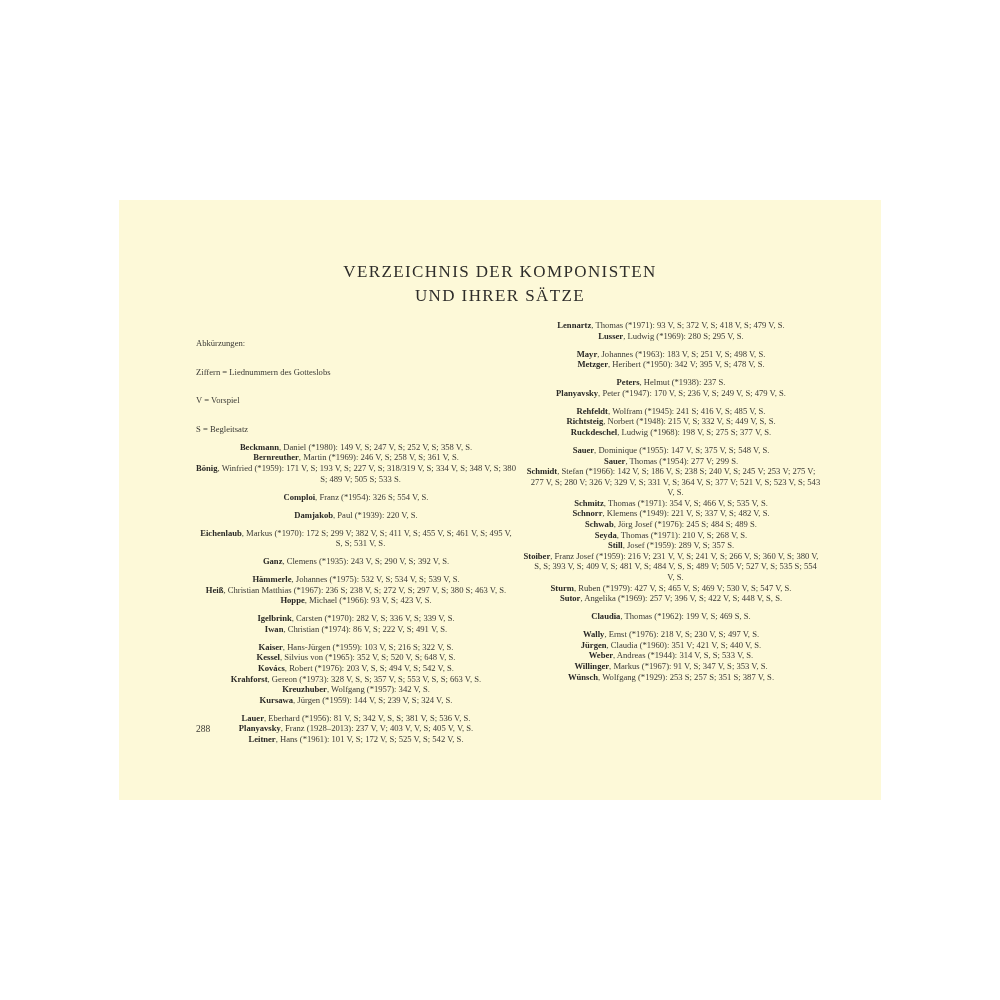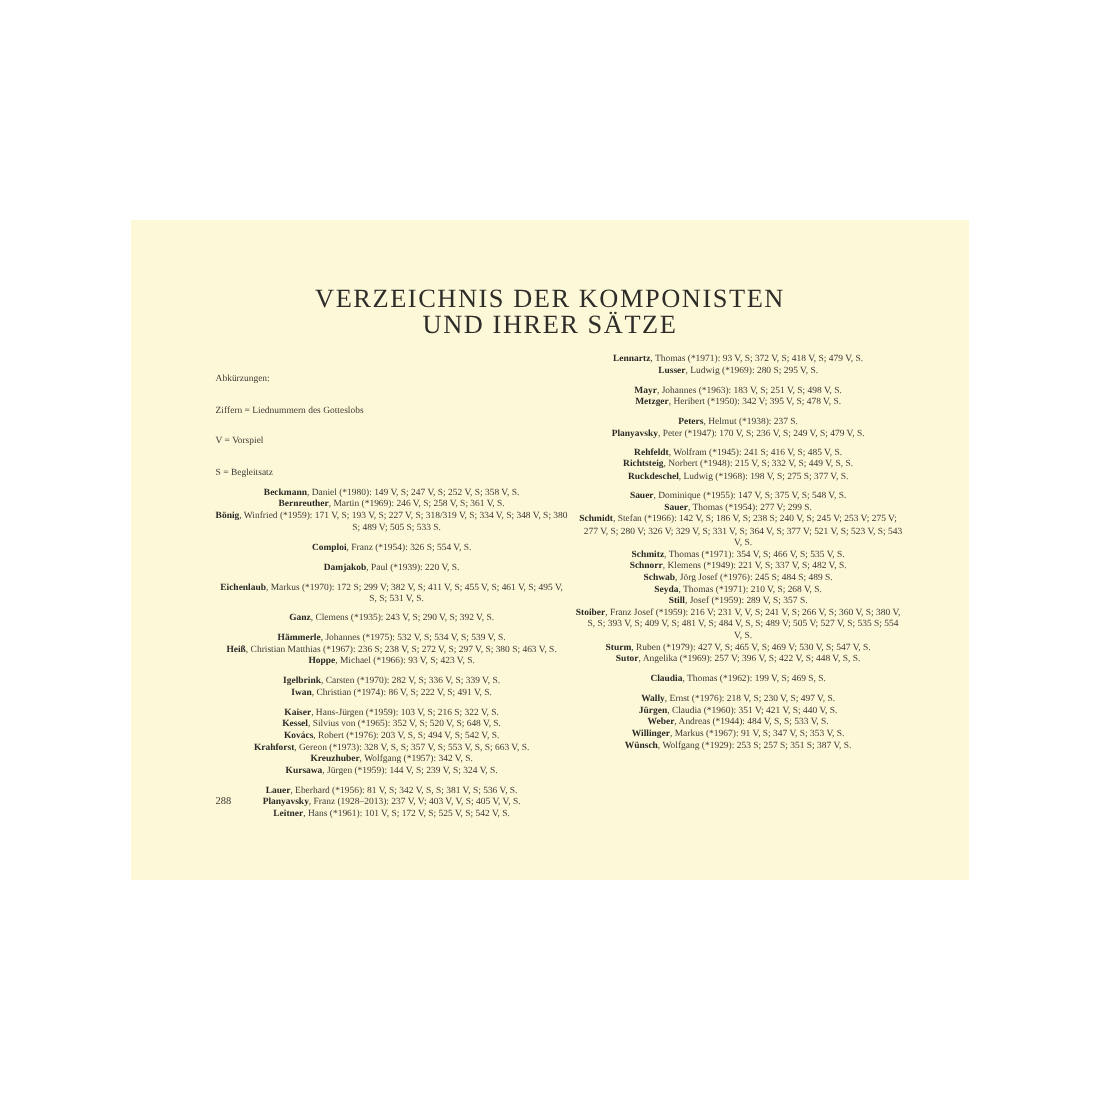--- a/index.html
+++ b/index.html
@@ -5,21 +5,21 @@
   html, body { margin:0; padding:0; background:#ffffff; }
   body { width:1000px; height:1000px; position:relative; overflow:hidden; }
   .page {
     position:absolute; left:119px; top:200px; width:762px; height:600px;
     background:#fdf9d8;
     font-family:"Liberation Serif","DejaVu Serif",serif;
     color:#3b3a35;
   }
   .title {
     position:absolute; left:0; right:0; top:60px; text-align:center;
-    font-size:24px; letter-spacing:1.4px; line-height:24px; color:#2e2d2a;
+    font-size:17px; letter-spacing:1.4px; line-height:24px; color:#2e2d2a;
   }
   .col { position:absolute; top:120px; font-size:8.6px; line-height:10.6px; }
   .col.left { left:77px; width:320px; }
   .col.right { left:402px; width:300px; }
   .abbr div { white-space:nowrap;margin-top:18px; }
   .group { margin-top:7.4px; }
   .entry { padding-left:9px; text-indent:-9px;text-align:center; }
   .entry b { font-weight:bold; color:#2a2926; }
   .pagenum { position:absolute; left:77px; top:524px; font-size:9.5px; }
 </style>
@@ -113,21 +113,21 @@
           <div class="entry"><b>Stoiber</b><span>, Franz Josef (*1959): 216 V; 231 V, V, S; 241 V, S; 266 V, S; 360 V, S; 380 V, S, S; 393 V, S; 409 V, S; 481 V, S; 484 V, S, S; 489 V; 505 V; 527 V, S; 535 S; 554 V, S.</span></div>
           <div class="entry"><b>Sturm</b><span>, Ruben (*1979): 427 V, S; 465 V, S; 469 V; 530 V, S; 547 V, S.</span></div>
           <div class="entry"><b>Sutor</b><span>, Angelika (*1969): 257 V; 396 V, S; 422 V, S; 448 V, S, S.</span></div>
         </div>
         <div class="group">
           <div class="entry"><b>Claudia</b><span>, Thomas (*1962): 199 V, S; 469 S, S.</span></div>
         </div>
         <div class="group">
           <div class="entry"><b>Wally</b><span>, Ernst (*1976): 218 V, S; 230 V, S; 497 V, S.</span></div>
           <div class="entry"><b>Jürgen</b><span>, Claudia (*1960): 351 V; 421 V, S; 440 V, S.</span></div>
-          <div class="entry"><b>Weber</b><span>, Andreas (*1944): 484 V, S, S; 533 V, S.</span></div>
+          <div class="entry"><b>Weber</b><span>, Andreas (*1944): 314 V, S, S; 533 V, S.</span></div>
           <div class="entry"><b>Willinger</b><span>, Markus (*1967): 91 V, S; 347 V, S; 353 V, S.</span></div>
           <div class="entry"><b>Wünsch</b><span>, Wolfgang (*1929): 253 S; 257 S; 351 S; 387 V, S.</span></div>
         </div>
       </div>
   </div>
 
   <div class="pagenum">288</div>
 </div>
 
 </body></html>

